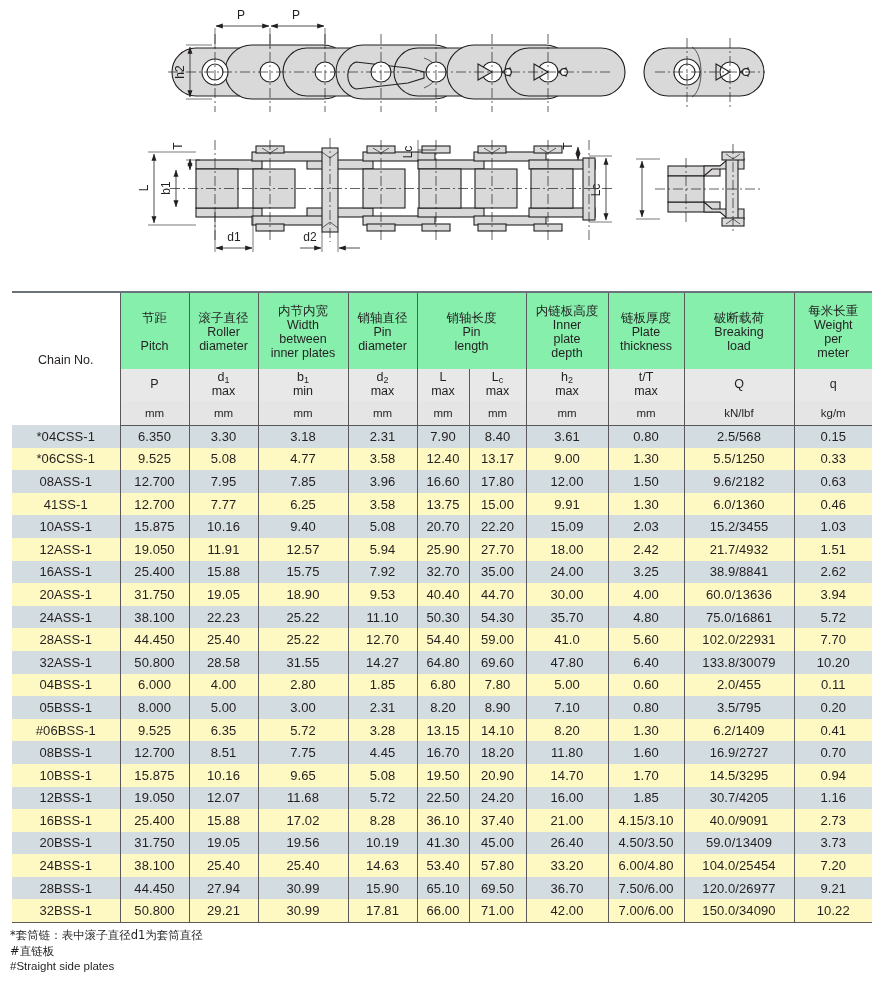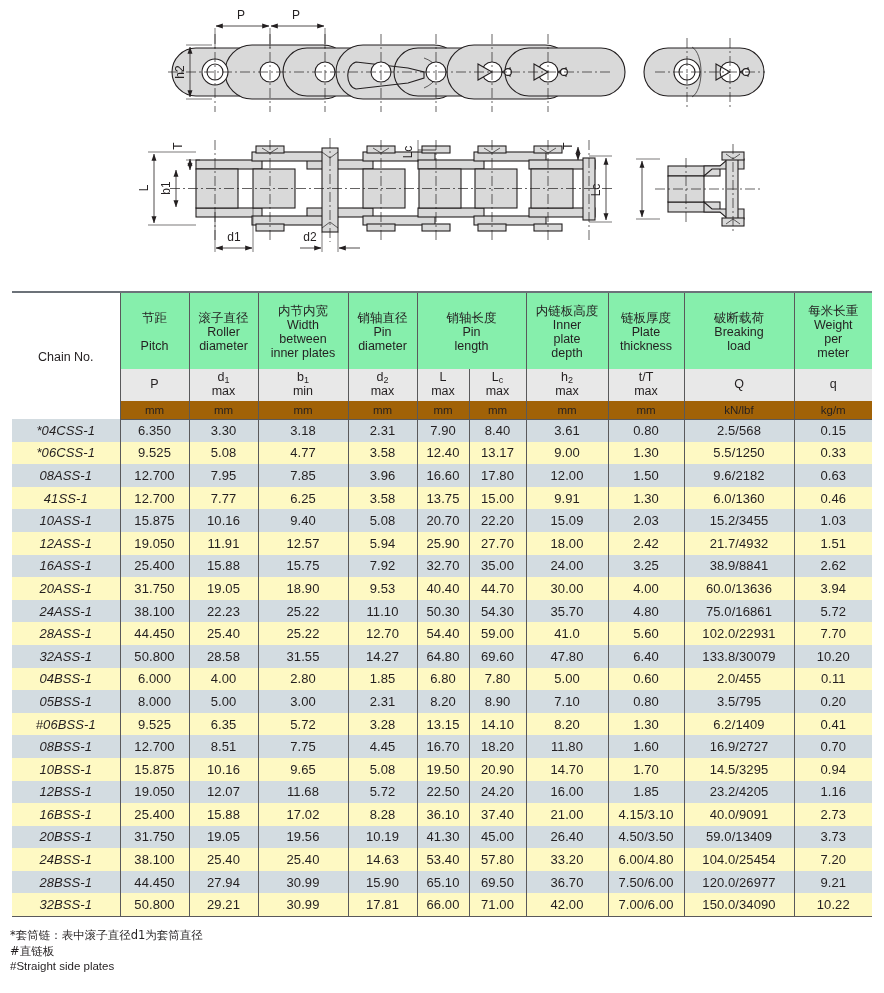--- a/index.html
+++ b/index.html
@@ -43,30 +43,30 @@
     vertical-align: middle;
     background: #86efac;
   }
   table.spec tr.hdr-sym th {
     height: 32px;
     background: #e8e8e8;
     line-height: 1.1;
     font-size: 12.5px;
   }
   table.spec tr.hdr-unit th {
-    height: 18px;
-    background: #a16207;
+    height: 24px;
+    background: #e5e5e5;
     font-size: 11.5px;
     border-bottom: 1px solid #59595b;
   }
   th.cn-main {
     background: #ffffff !important;
     border-left: none !important;
   }
-  td.cn, td.first-col { border-left: none !important; font-style: italic; }
+  td.cn, td.first-col { border-left: none !important; }
   td.last-col, th.last-col { border-right: none !important; }
 
   table.spec tbody tr { height: 22.6px; }
   table.spec tbody tr.alt { background: #d3dce1; }
   table.spec tbody tr.plain { background: #fef9c3; }
   table.spec tbody td {
     height: 22.6px;
     font-size: 13px;
     letter-spacing: 0.1px;
   }
@@ -644,21 +644,21 @@
           <tr class="alt">
             <td class="cn">12BSS-1</td>
             <td>19.050</td>
             <td>12.07</td>
             <td>11.68</td>
             <td>5.72</td>
             <td>22.50</td>
             <td>24.20</td>
             <td>16.00</td>
             <td>1.85</td>
-            <td>23.2/4205</td>
+            <td>30.7/4205</td>
             <td class="last-col">1.16</td>
           </tr>
           <tr class="plain">
             <td class="cn">16BSS-1</td>
             <td>25.400</td>
             <td>15.88</td>
             <td>17.02</td>
             <td>8.28</td>
             <td>36.10</td>
             <td>37.40</td>

